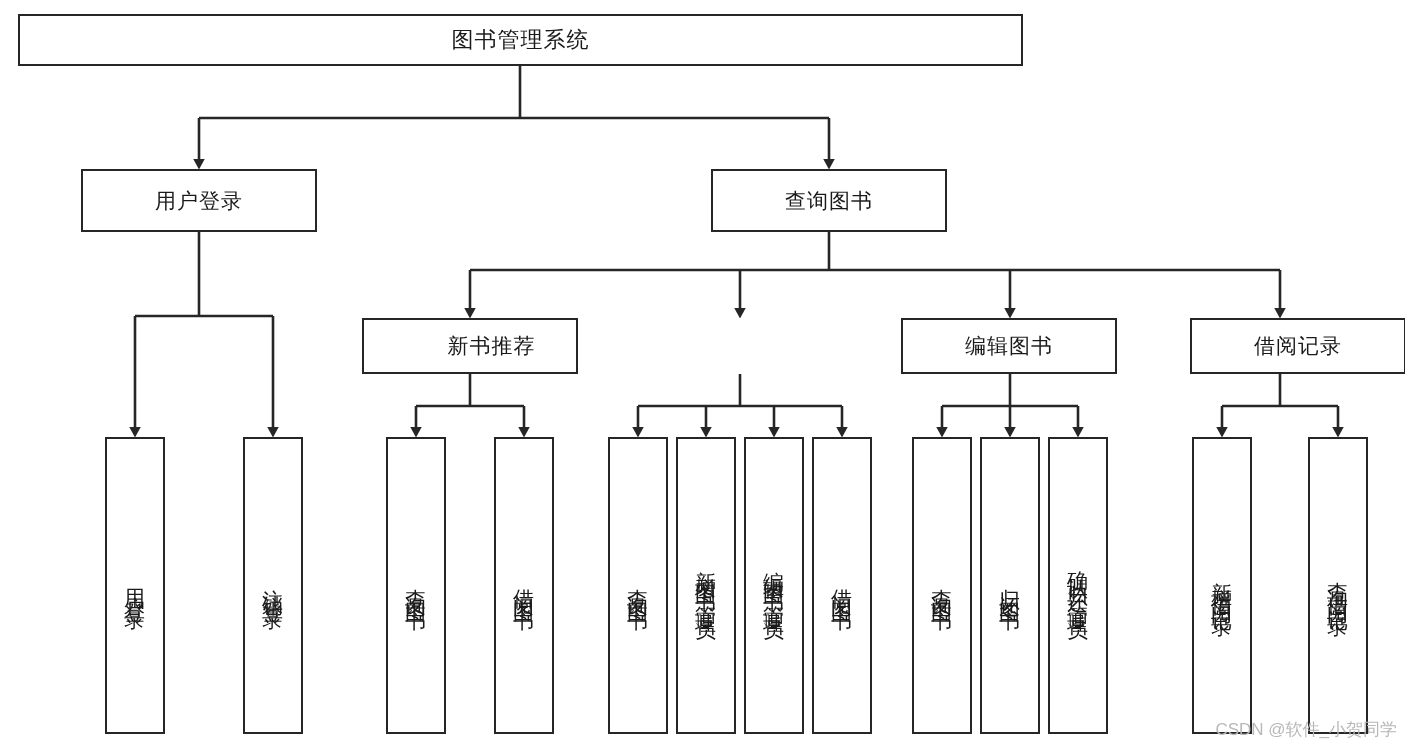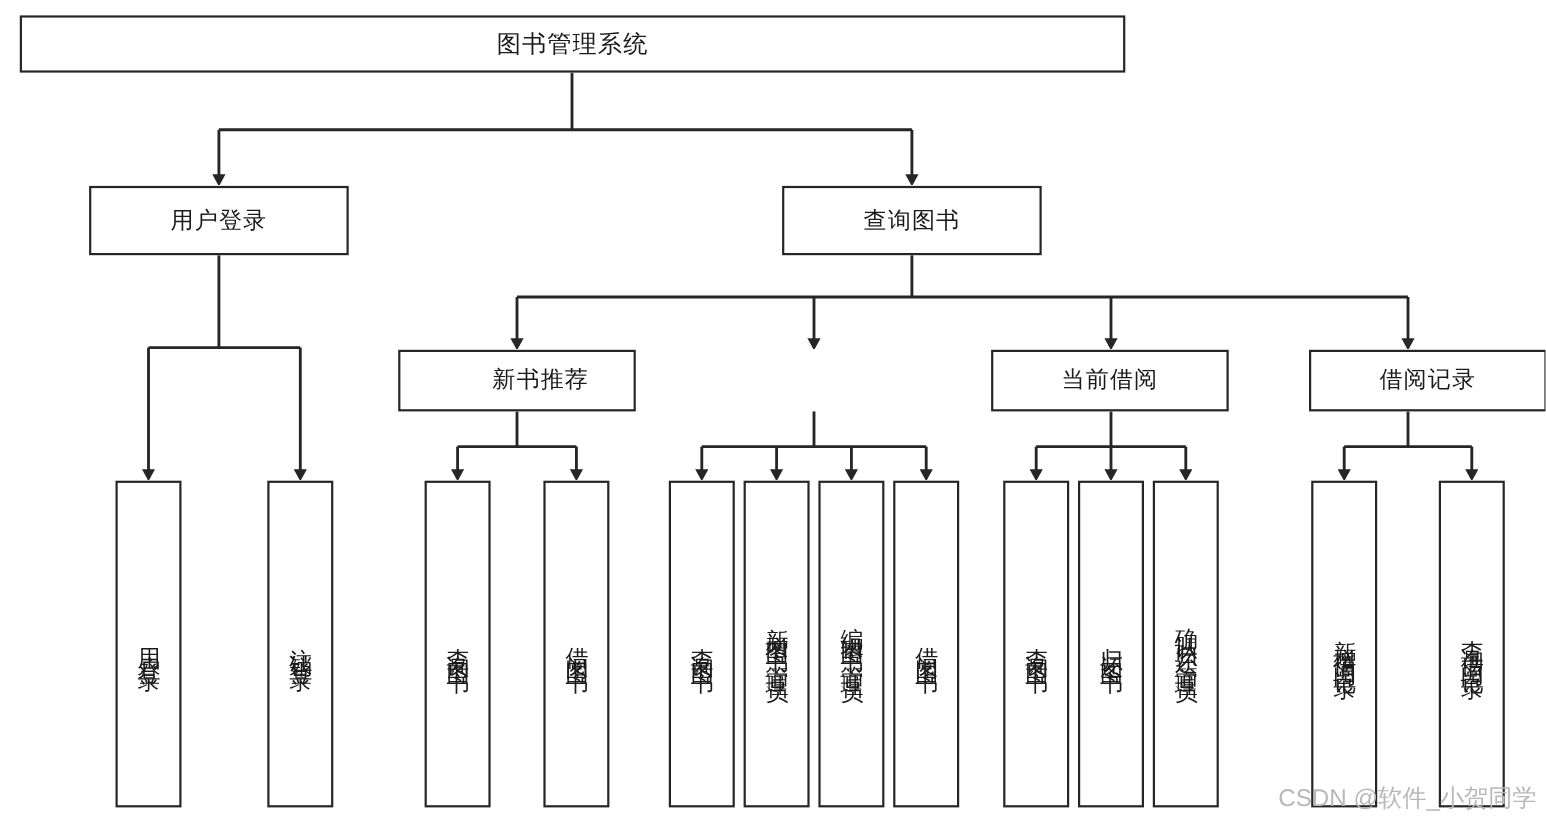--- a/index.html
+++ b/index.html
@@ -46,21 +46,21 @@
     line-height:1.0;
     letter-spacing:7px;
     white-space:normal;
     max-height:284px;
   }
 
   .watermark{
     position:absolute;
     right:8px;
     bottom:6px;
-    font-size:22px;
+    font-size:17px;
     color:#b8b8b8;
     white-space:nowrap;
     user-select:none;
   }
 </style>
 </head>
 <body>
 
 <div id="canvas">
 
@@ -122,21 +122,21 @@
     <span class="lbl">用户登录</span>
   </div>
   <div class="node h" style="left:711px;top:169px;width:236px;height:63px;">
     <span class="lbl">查询图书</span>
   </div>
 
   <div class="node h" style="left:362px;top:318px;width:216px;height:56px;padding-left:43px;">
     <span class="lbl">新书推荐</span>
   </div>
   <div class="node h" style="left:901px;top:318px;width:216px;height:56px;">
-    <span class="lbl">当前借阅</span>
+    <span class="lbl">编辑图书</span>
   </div>
   <div class="node h" style="left:1172px;top:318px;width:216px;height:56px;margin-left:18px;">
     <span class="lbl">借阅记录</span>
   </div>
 
   <div class="node v" style="left:105px;top:437px;width:60px;height:297px;">
     <span class="lbl">用户登录</span>
   </div>
   <div class="node v" style="left:243px;top:437px;width:60px;height:297px;">
     <span class="lbl">注销登录</span>

